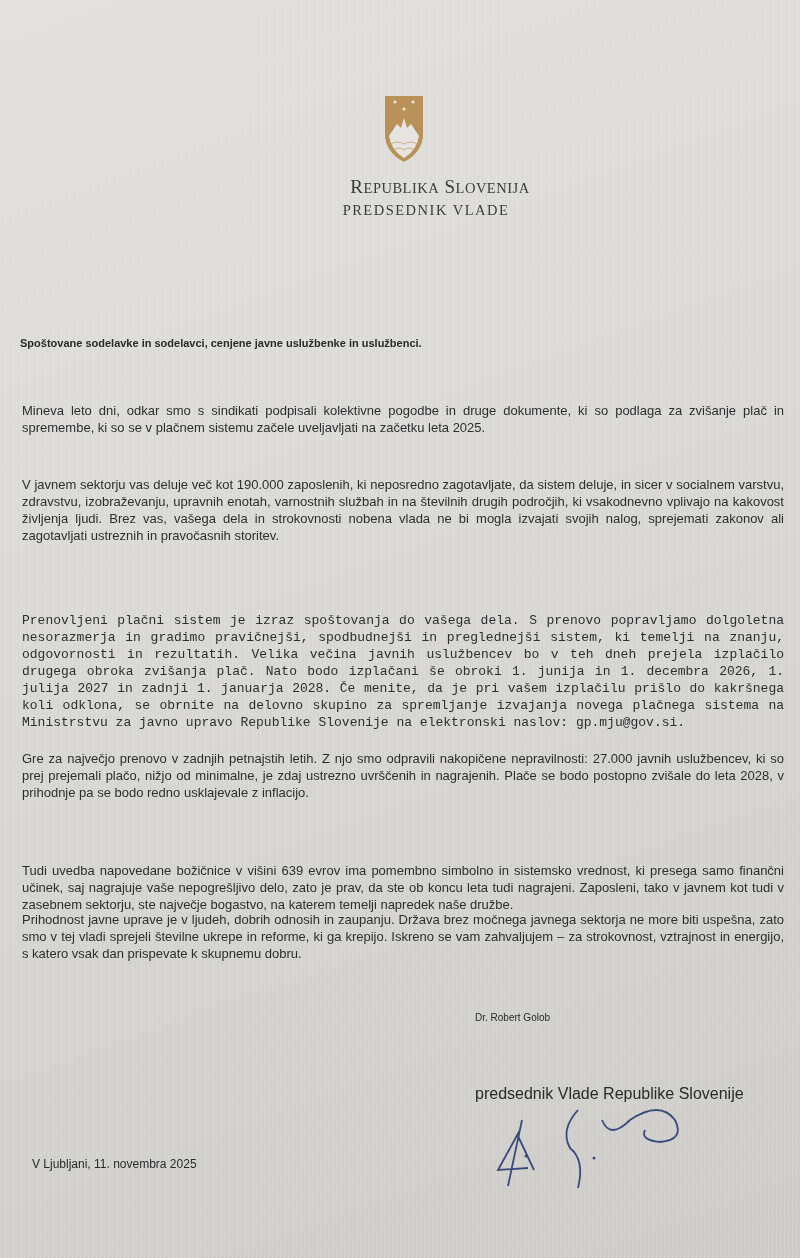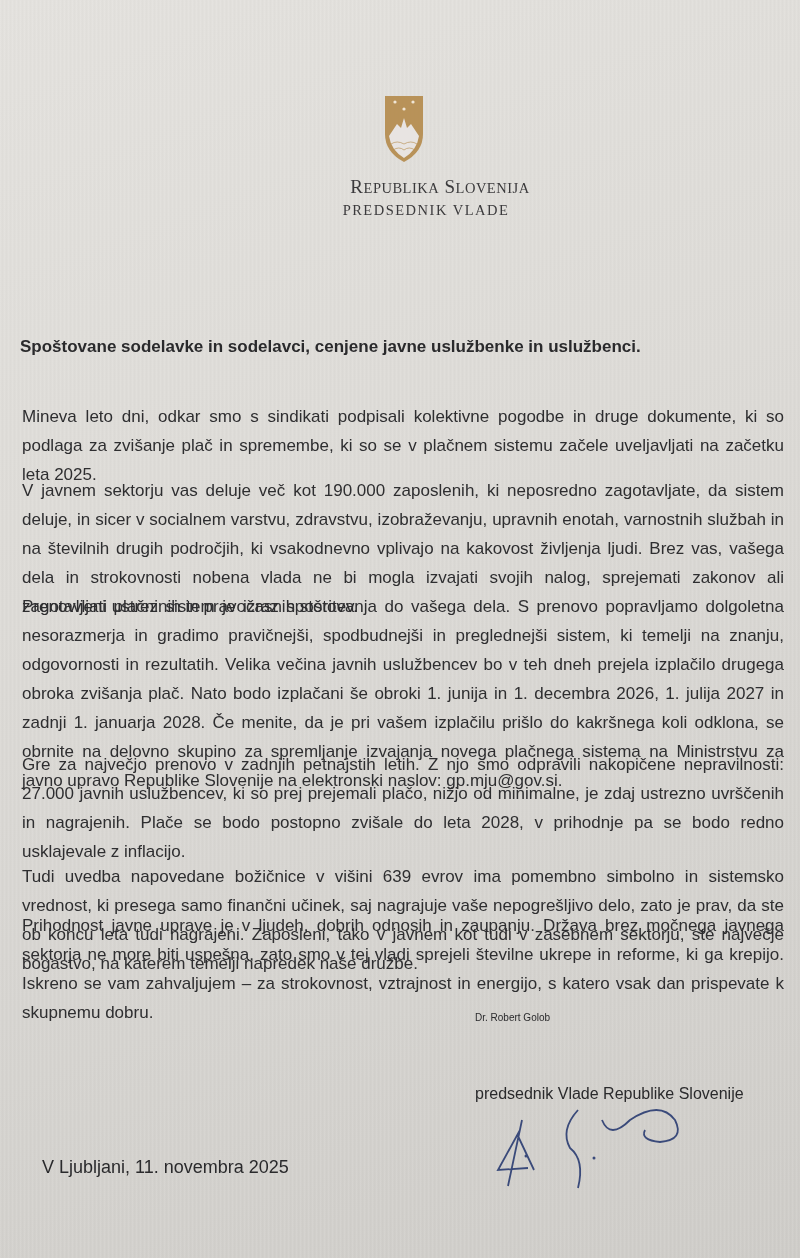--- a/index.html
+++ b/index.html
@@ -12,32 +12,32 @@
   }
   .page {
     position: absolute; left: 0; top: 0; width: 800px; height: 1258px;
     background-image: repeating-linear-gradient(90deg, rgba(255,255,255,0.06) 0px, rgba(255,255,255,0.06) 1px, rgba(0,0,0,0.02) 2px, rgba(0,0,0,0) 4px);
   }
   .crest { position: absolute; left: 383px; top: 94px; width: 42px; height: 70px; }
   .org { position: absolute; left: 0; width: 800px; text-align: center; font-family: "Liberation Serif", serif; color: #3b3a3c; letter-spacing: 0.5px; }
   .org1 { top: 176px; font-size: 19px; margin-left: 40px; }
   .org1 .sc { font-size: 14.5px; }
   .org2 { top: 202px; font-size: 14.5px; letter-spacing: 1.5px; padding-left: 26px; }
-  .salutation { position: absolute; left: 20px; top: 337px; font-size: 17px; font-weight: bold; color: #2a2a2c; }
-  .para { position: absolute; left: 22px; width: 762px; font-size: 17px; line-height: 29px; text-align: justify; color: #2e2e30; }
+  .salutation { position: absolute; left: 20px; top: 337px; font-size: 11px; font-weight: bold; color: #2a2a2c; }
+  .para { position: absolute; left: 22px; width: 762px; font-size: 13px; line-height: 17px; text-align: justify; color: #2e2e30; }
   .p1 { top: 402px; }
   .p2 { top: 476px; }
-  .p3 { top: 592px; }
+  .p3 { top: 612px; font-family: Liberation Mono, monospace; }
   .p4 { top: 750px; }
   .p5 { top: 862px; }
   .p6 { top: 911px; }
   .sig-name { position: absolute; left: 475px; top: 1012px; font-size: 10px; color: #2a2a2c; }
   .sig-title { position: absolute; left: 475px; top: 1085px; font-size: 16px; color: #2a2a2c; }
   .signature { position: absolute; left: 490px; top: 1090px; width: 220px; height: 100px; }
-  .place-date { position: absolute; left: 42px; top: 1157px; font-size: 18px; color: #2a2a2c; }
+  .place-date { position: absolute; left: 32px; top: 1157px; font-size: 12px; color: #2a2a2c; }
 </style>
 </head>
 <body>
 
 <div class="page">
 
   <svg class="crest" viewBox="0 0 42 70">
     <path d="M2 2 H40 V40 Q40 58 21 68 Q2 58 2 40 Z" fill="#b48a4a" opacity="0.9"></path>
     <path d="M6 42 L14 30 L18 34 L21 24 L24 34 L28 30 L36 42 Q34 56 21 64 Q8 56 6 42 Z" fill="#e8e4e2"></path>
     <path d="M8 50 Q14 46 21 50 Q28 46 34 50" stroke="#b48a4a" stroke-width="1" fill="none" opacity="0.6"></path>

